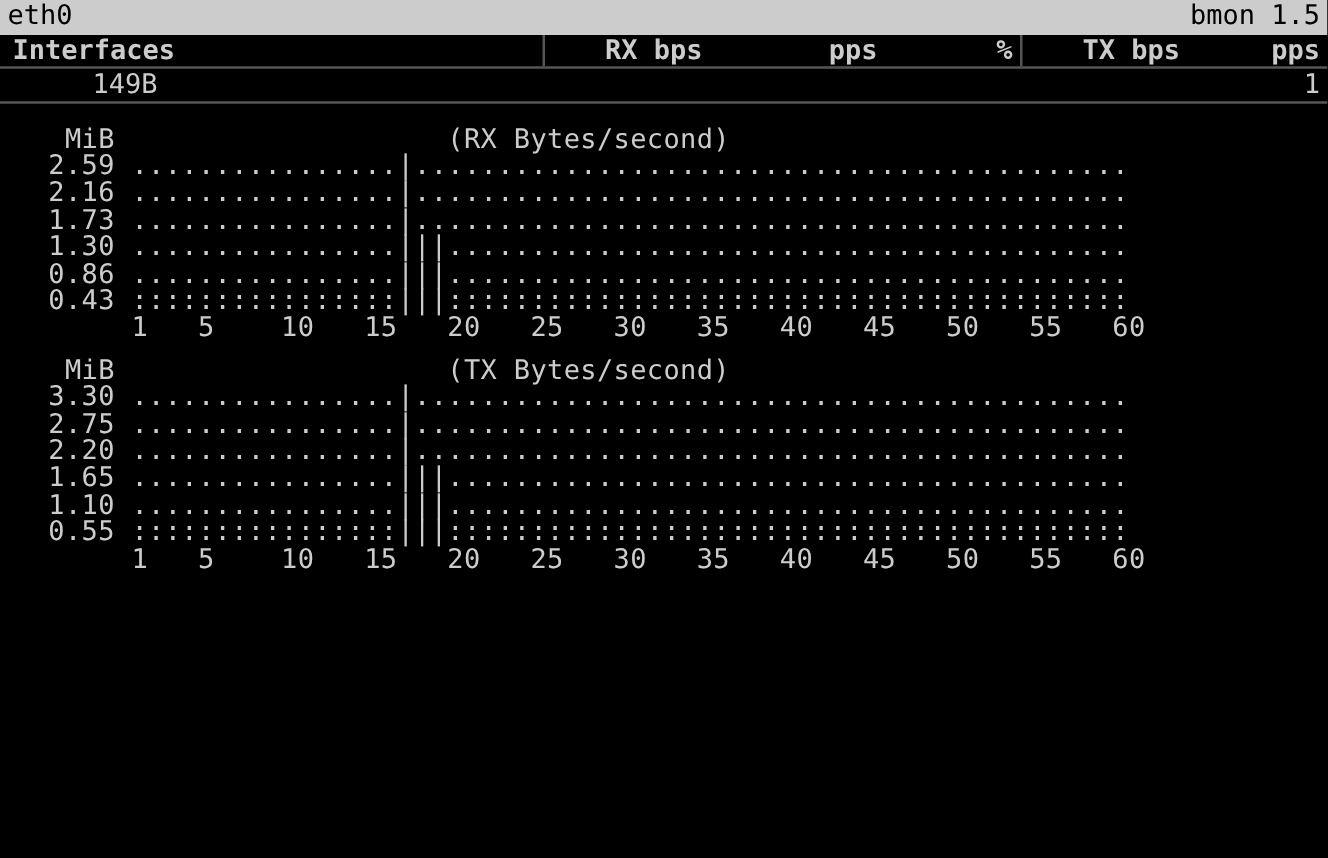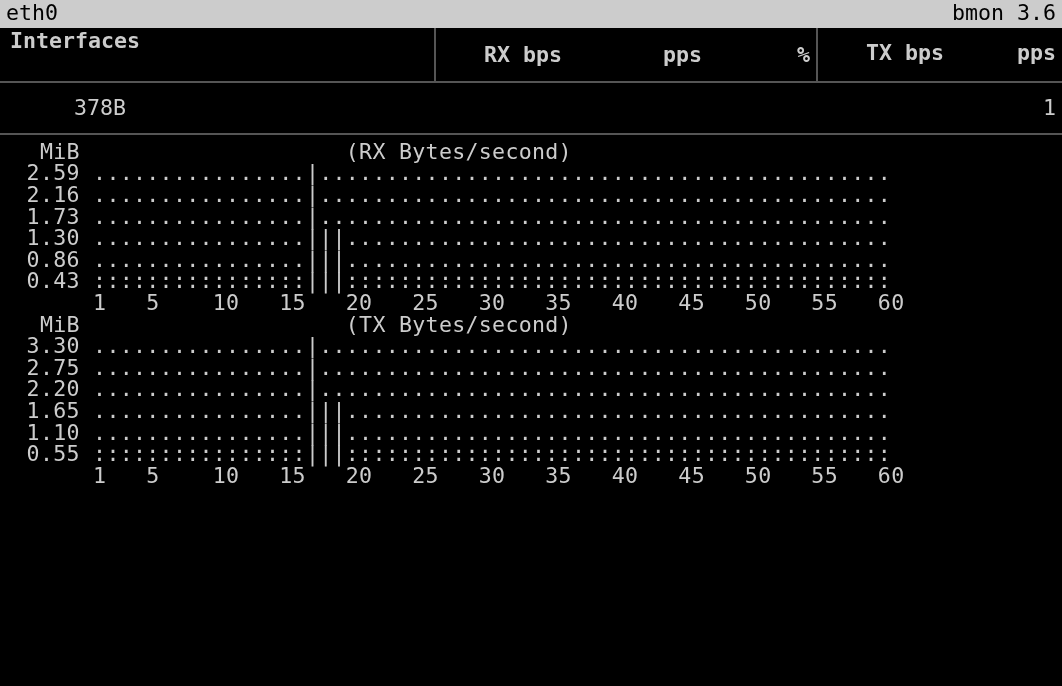--- a/index.html
+++ b/index.html
@@ -8,21 +8,21 @@
     width: 1062px;
     height: 686px;
     background: #000;
     color: #ccc;
     font-family: "DejaVu Sans Mono", "Menlo", "Consolas", monospace;
     font-size: 21.6px;
     line-height: 1.0;
     overflow: hidden;
   }
   pre {
-    margin: 0;
+    margin: 12px;
     font: inherit;
     white-space: pre;
     letter-spacing: 0.3px;
   }
   .title-bar {
     background: #ccc;
     color: #000;
     display: flex;
     justify-content: space-between;
     padding: 2px 6px 4px 6px;
@@ -33,60 +33,60 @@
     display: flex;
     border-bottom: 2px solid #555;
   }
   .col-iface {
     flex: 0 0 414px;
     padding: 2px 10px;
     border-right: 2px solid #555;
   }
   .col-rx {
     flex: 0 0 368px;
-    padding: 16px 6px;
+    padding: 2px 6px;
     border-right: 2px solid #555;
     display: flex;
   }
   .col-tx {
     flex: 1;
-    padding: 14px 6px;
+    padding: 2px 6px;
     display: flex;
   }
   .sub { text-align: right; }
   .charts {
     padding: 6px 0 0 0;
   }
 </style>
 </head>
 <body>
 
 <div class="title-bar">
   <span> eth0</span>
-  <span>bmon 3.6 </span>
+  <span>bmon 1.5 </span>
 </div>
 
 <div class="header-row bold">
   <div class="col-iface">
     <span>Interfaces</span>
   </div>
   <div class="col-rx">
     <span style="flex:0 0 120px;text-align:right" class="sub">RX bps</span>
     <span style="flex:0 0 140px;text-align:right" class="sub">pps</span>
     <span style="flex:1;text-align:right" class="sub">%</span>
   </div>
   <div class="col-tx">
     <span style="flex:0 0 120px;text-align:right" class="sub">TX bps</span>
     <span style="flex:1;text-align:right" class="sub">pps</span>
   </div>
 </div>
 
 <div class="data-row">
   <div class="col-tx">
-    <span style="flex:0 0 120px;text-align:right" class="sub">378B</span>
+    <span style="flex:0 0 120px;text-align:right" class="sub">149B</span>
     <span style="flex:1;text-align:right" class="sub">1</span>
   </div>
 </div>
 
 <div class="charts">
   <pre id="chart0">   MiB                    (RX Bytes/second)
   2.59 ................|...........................................
   2.16 ................|...........................................
   1.73 ................|...........................................
   1.30 ................|||.........................................

